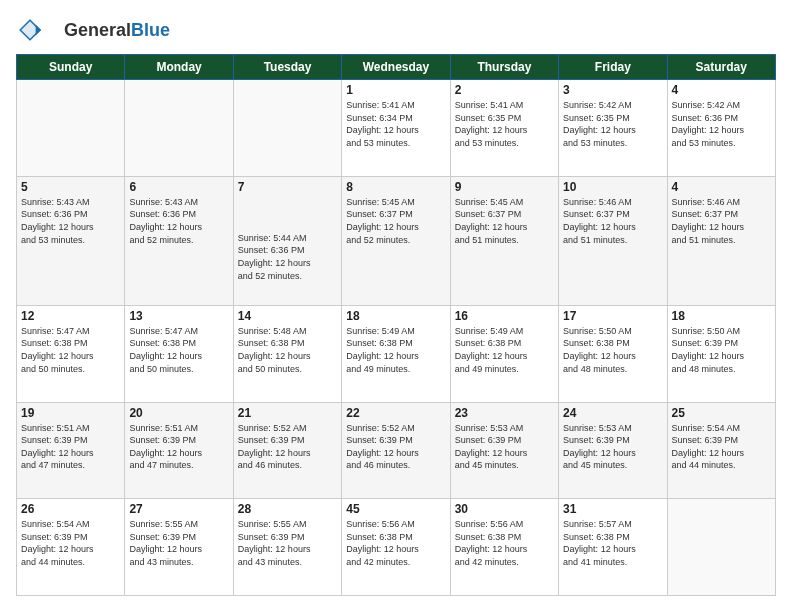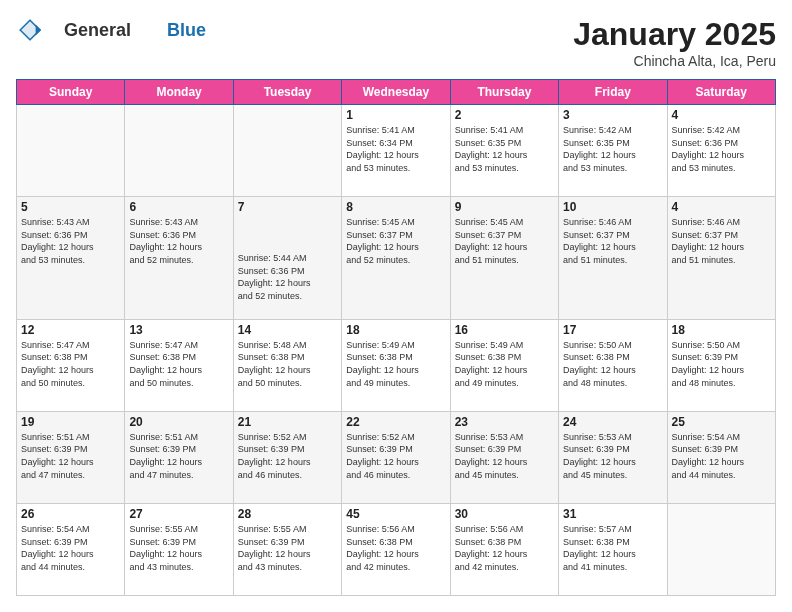--- a/index.html
+++ b/index.html
@@ -32,21 +32,20 @@
       font-size: 18px;
       font-weight: bold;
       color: #333;
       line-height: 1;
     }
     .logo-text-blue {
       font-size: 18px;
       font-weight: bold;
       color: #1a6faf;
       line-height: 1;
-      padding-left: 36px;
     }
     .logo-icon {
       width: 28px;
       height: 28px;
     }
     .title-block {
       text-align: right;
     }
     .month-title {
       font-size: 32px;
@@ -58,21 +57,21 @@
       color: #444;
     }
     .calendar {
       flex: 1;
       border: 1px solid #ccc;
       border-collapse: collapse;
       width: 100%;
       table-layout: fixed;
     }
     .calendar th {
-      background-color: #ec4899;
+      background-color: #14532d;
       color: #fff;
       text-align: center;
       padding: 5px 2px;
       font-size: 12px;
       font-weight: bold;
       border: 1px solid #2060a0;
     }
     .calendar td {
       border: 1px solid #ccc;
       vertical-align: top;
@@ -110,24 +109,20 @@
         <polygon points="20,4 36,20 20,36 4,20" fill="#1a6faf" opacity="0.15"></polygon>
         <polygon points="20,6 34,20 20,34 6,20" fill="none" stroke="#1a6faf" stroke-width="2"></polygon>
         <polygon points="28,12 36,20 28,28" fill="#1a6faf"></polygon>
       </svg>
       <div>
         <div style="display:flex;">
           <span class="logo-text-general">General</span>
           <span class="logo-text-blue">Blue</span>
         </div>
       </div>
-    </div>
-    <div class="title-block">
-      <div class="month-title">January 2025</div>
-      <div class="location-title">Chincha Alta, Ica, Peru</div>
     </div>
   </div>
 
   <table class="calendar">
     <thead>
       <tr>
         <th>Sunday</th>
         <th>Monday</th>
         <th>Tuesday</th>
         <th>Wednesday</th>

